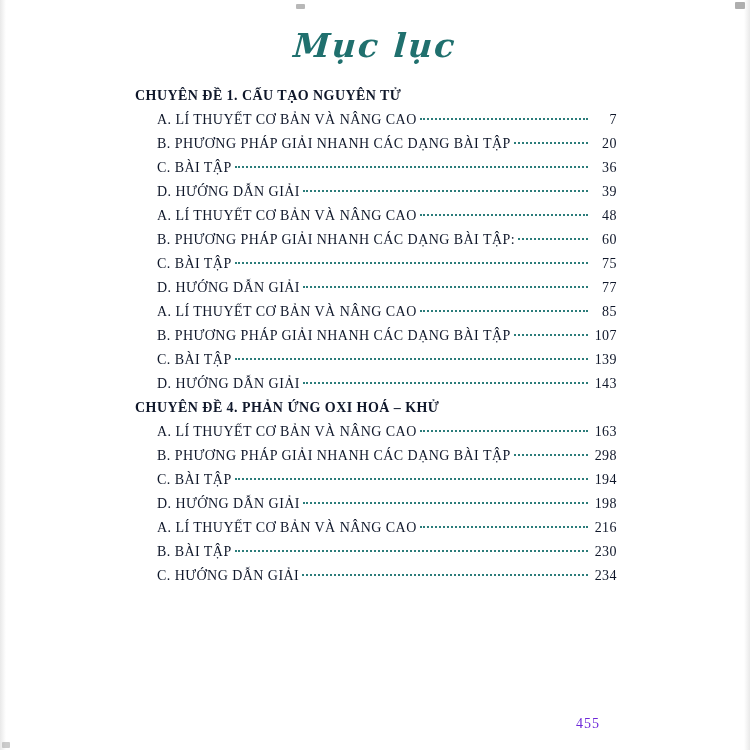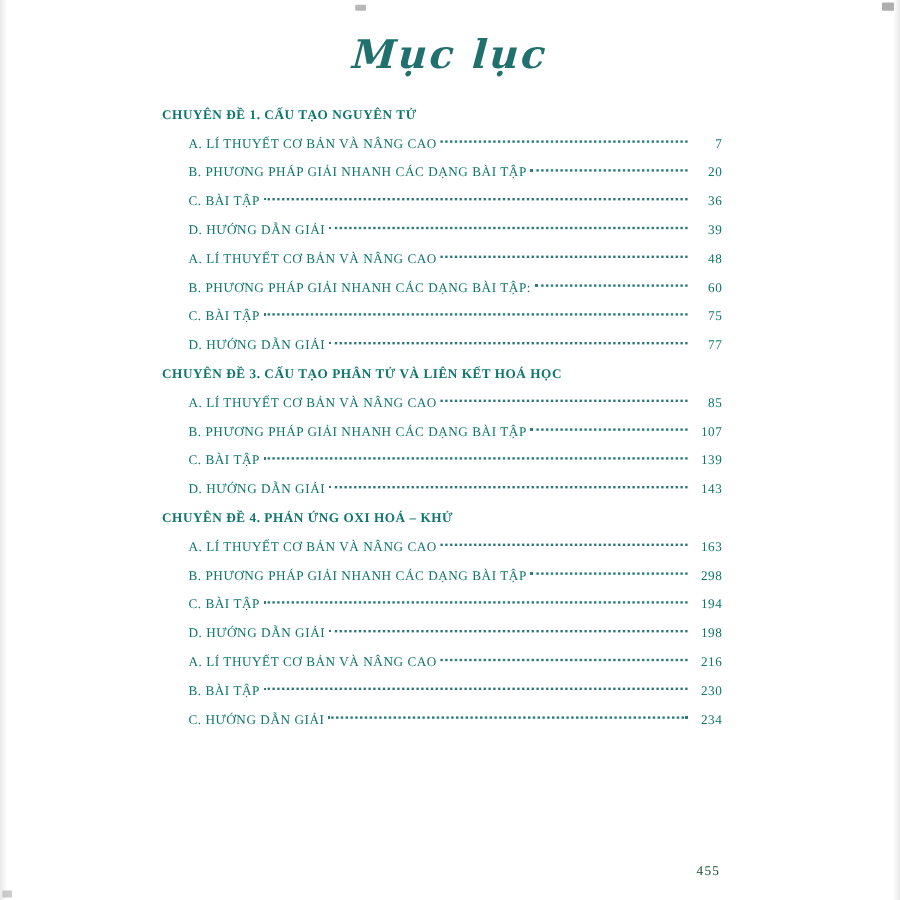--- a/index.html
+++ b/index.html
@@ -30,23 +30,23 @@
     font-style: italic;
     font-weight: bold;
     font-size: 33px;
     letter-spacing: 2px;
     color: #20706e;
     transform: skewX(-4deg);
   }
 
   .toc {
     position: absolute;
-    left: 135px; right: 148px; top: 84px;
-    color: #0f766e;
-    font-size: 11px;
+    left: 135px; right: 133px; top: 84px;
+    color: #0f172a;
+    font-size: 14px;
     letter-spacing: 0.45px;
   }
   .heading {
     font-weight: bold;
     height: 24px; line-height: 24px;
     white-space: nowrap;
   }
   .heading.cont { padding-left: 26px; }
   .row {
     display: flex;
@@ -60,23 +60,23 @@
     margin: 0 3px;
     border-bottom: 2px dotted #2b7c7a;
     transform: translateY(-4px);
     min-width: 12px;
   }
   .pageno { min-width: 26px; text-align: right; white-space: nowrap; }
 
   .folio {
     position: absolute;
     right: 150px; bottom: 18px;
-    font-size: 11px;
+    font-size: 14px;
     letter-spacing: 1px;
-    color: #14532d;
+    color: #6d28d9;
   }
 </style>
 </head>
 <body>
 
 <div class="edge-left"></div>
 <div class="edge-right"></div>
 <div class="speck a"></div>
 <div class="speck b"></div>
 <div class="speck c"></div>
@@ -126,21 +126,20 @@
       <span class="pageno">75</span>
     </div>
     <div class="row">
       <span class="label">D. HƯỚNG DẪN GIẢI</span>
       <span class="leader"></span>
       <span class="pageno">77</span>
     </div>
   </div>
 
   <div class="section">
-    <div class="heading">CHUYÊN ĐỀ 3. CẤU TẠO PHÂN TỬ VÀ LIÊN KẾT HOÁ HỌC</div>
     <div class="row">
       <span class="label">A. LÍ THUYẾT CƠ BẢN VÀ NÂNG CAO</span>
       <span class="leader"></span>
       <span class="pageno">85</span>
     </div>
     <div class="row">
       <span class="label">B. PHƯƠNG PHÁP GIẢI NHANH CÁC DẠNG BÀI TẬP</span>
       <span class="leader"></span>
       <span class="pageno">107</span>
     </div>

